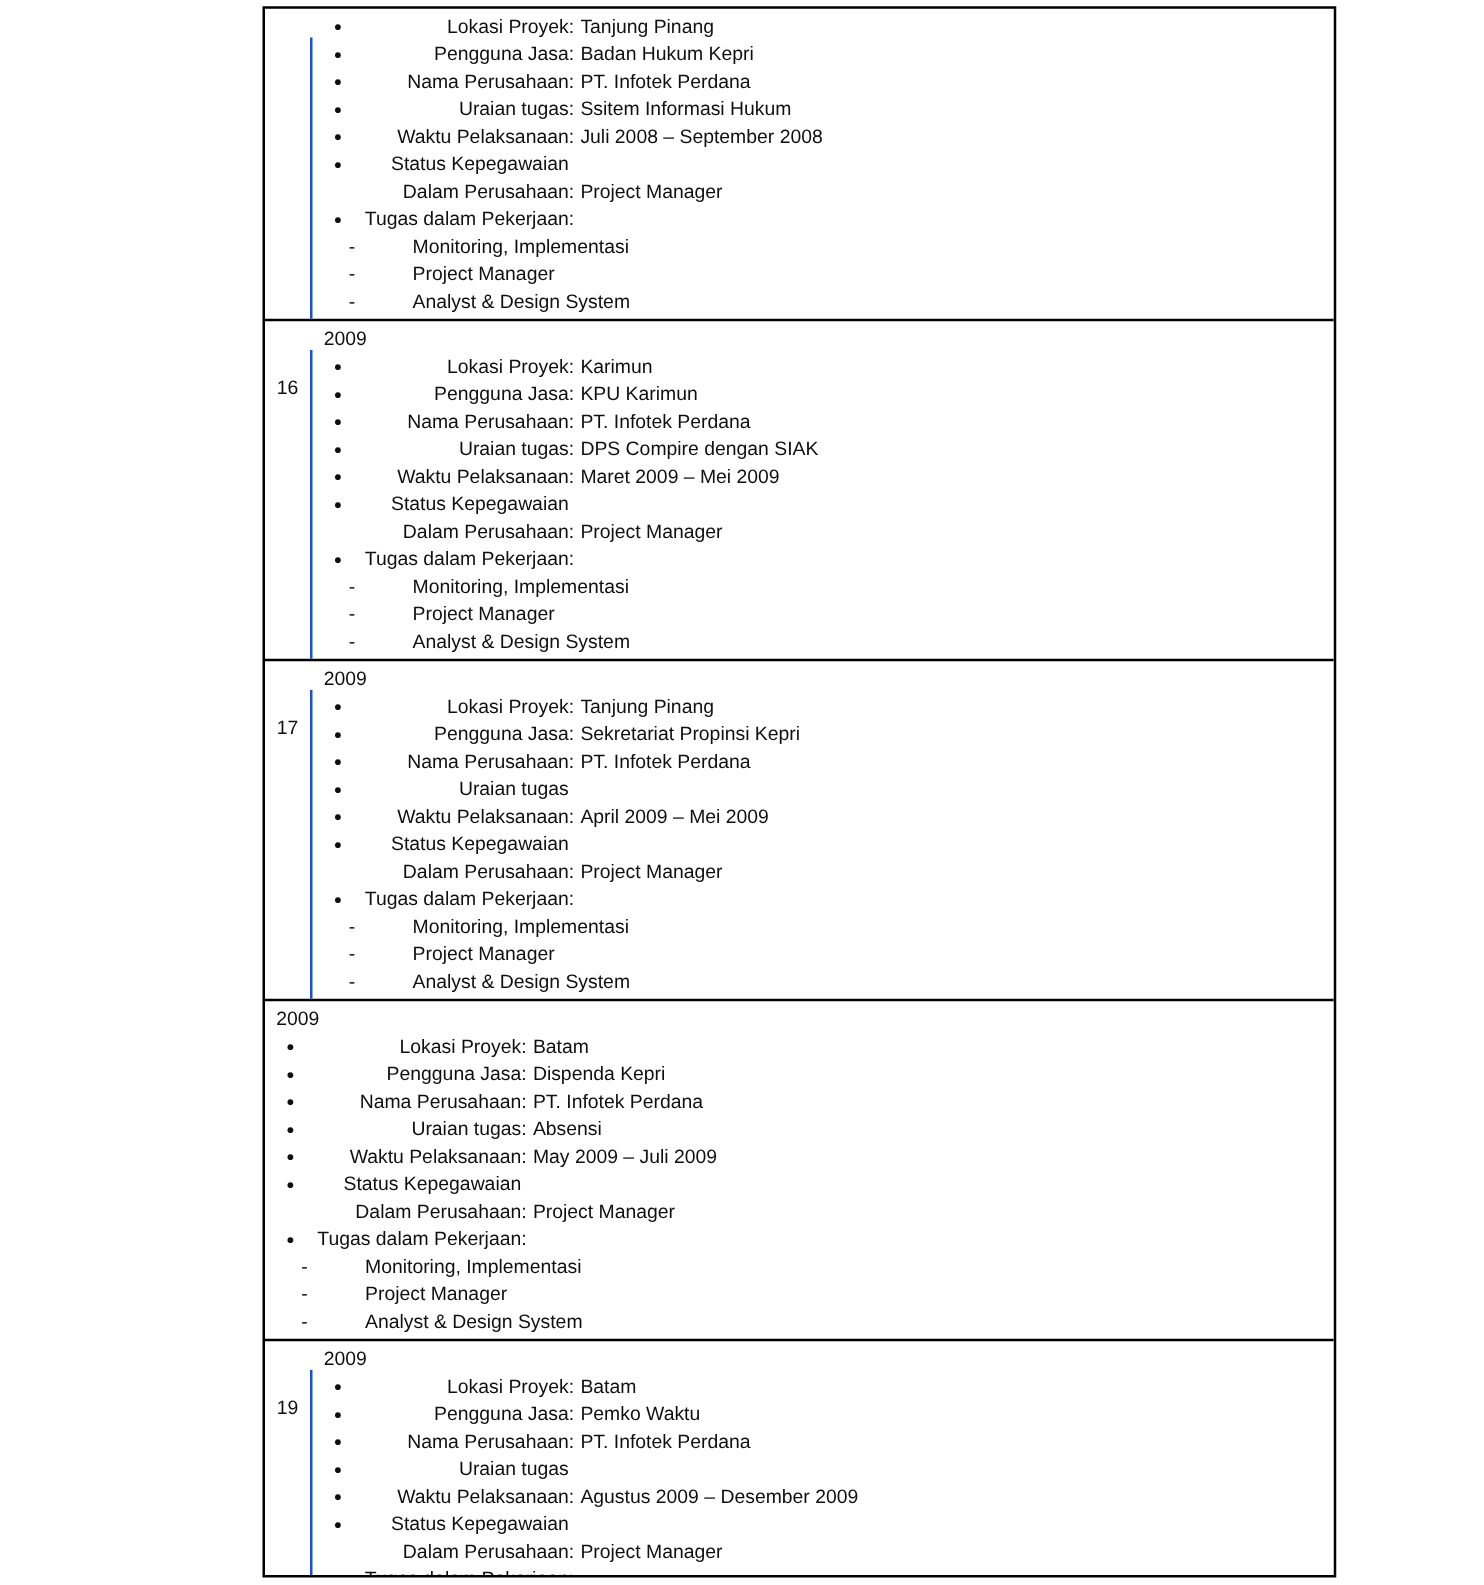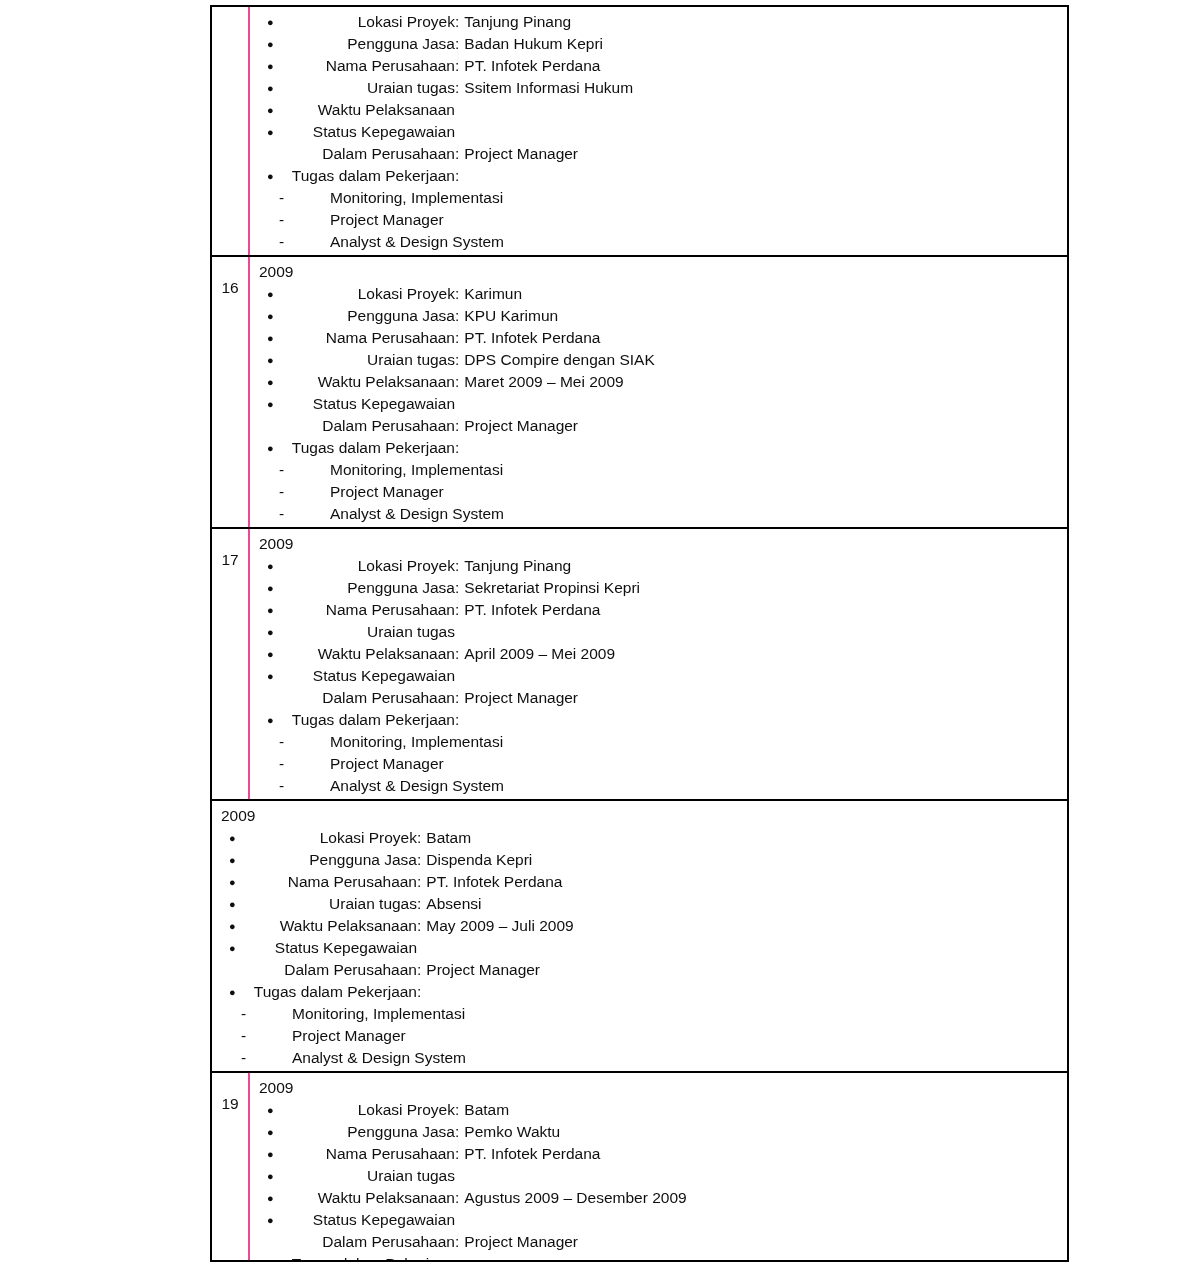--- a/index.html
+++ b/index.html
@@ -30,26 +30,27 @@
     display: flex;
     align-items: stretch;
     flex-shrink: 0;
   }
   .trow + .trow {
     border-top: 2px solid #000000;
   }
   .cell-num {
     width: 38px;
     flex: none;
-    border-right: 2px solid #ec4899;
+    border-right: 2px solid #1d4ed8;
     box-sizing: border-box;
     text-align: center;
     padding-top: 20px;
     font-size: 15.5px;
     line-height: 22px;
+    margin-top: 23px;
   }
   .cell-content {
     flex: 1;
     padding: 4px 6px 2px 9px;
     font-size: 15.5px;
     line-height: 22px;
     overflow: hidden;
   }
   .year-line {
     line-height: 22px;
@@ -118,20 +119,21 @@
     <span class="val"><span class="colon">:</span><span>PT. Infotek Perdana</span></span>
   </div>
           <div class="line">
     <span class="marker"><span class="dot">●</span></span>
     <span class="lab">Uraian tugas</span>
     <span class="val"><span class="colon">:</span><span>Ssitem Informasi Hukum</span></span>
   </div>
           <div class="line">
     <span class="marker"><span class="dot">●</span></span>
     <span class="lab">Waktu Pelaksanaan</span>
+    <span class="val"><span class="colon">:</span><span>Juli 2008 – September 2008</span></span>
   </div>
         </div>
       <div class="line">
         <span class="marker"><span class="dot">●</span></span>
         <span class="lab">Status Kepegawaian</span>
       </div>
       <div class="line">
         <span class="marker"></span>
         <span class="lab">Dalam Perusahaan</span>
         <span class="val"><span class="colon">:</span><span>Project Manager</span></span>

